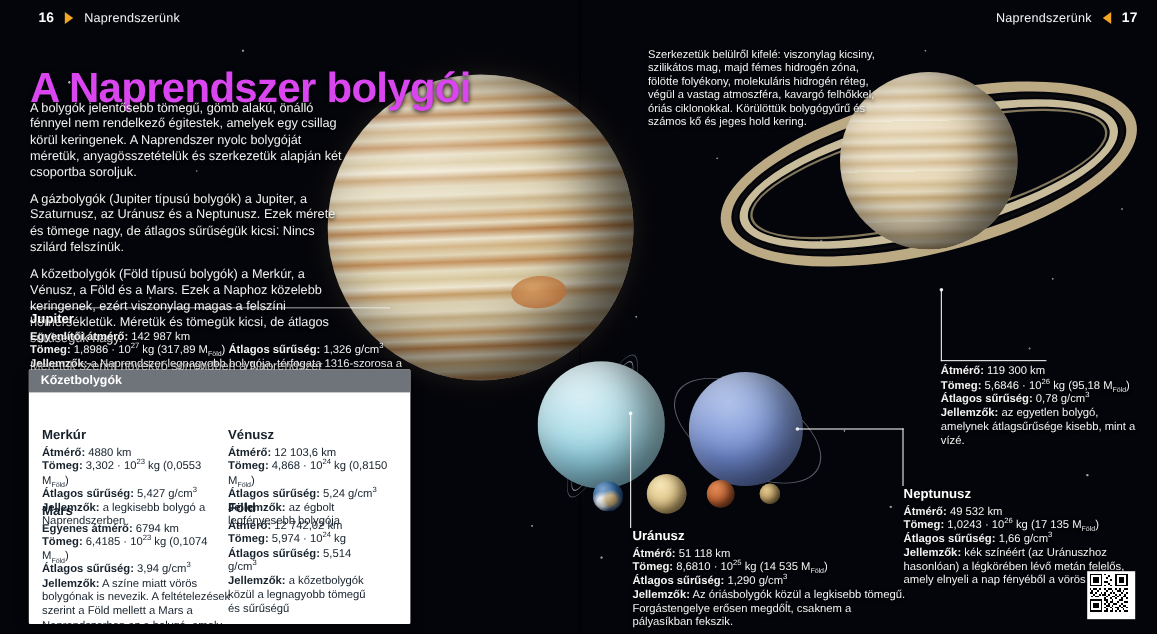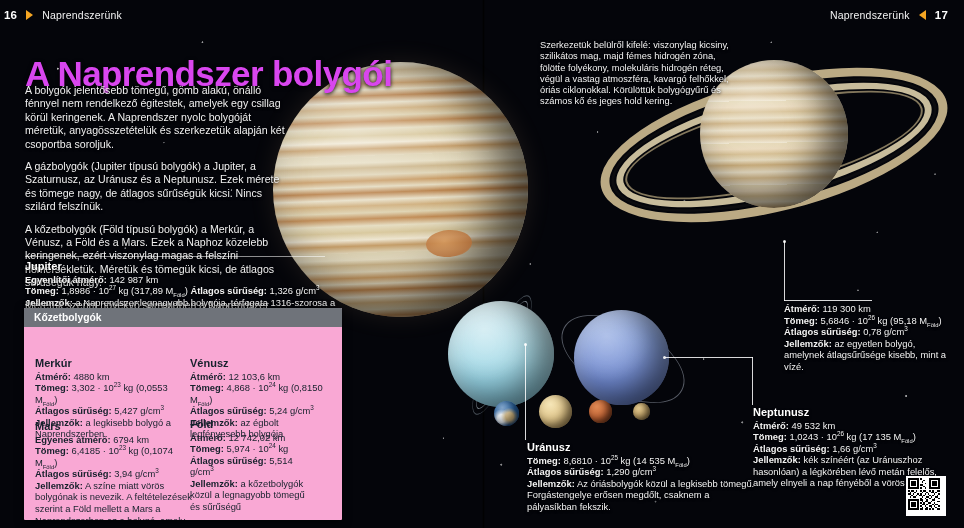--- a/index.html
+++ b/index.html
@@ -47,21 +47,21 @@
       radial-gradient(circle at 91% 44%, #fff 0 .5px, transparent 1px),
       radial-gradient(circle at 62% 25%, #fff 0 .5px, transparent 1px),
       radial-gradient(circle at 80% 8%, #fff 0 .5px, transparent 1px),
       radial-gradient(circle at 46% 83%, #fff 0 .5px, transparent 1px),
       radial-gradient(circle at 11% 90%, #fff 0 .5px, transparent 1px);
   }
 
   
   .runhead{position:absolute;top:9px;display:flex;align-items:center;gap:9px;
     font-size:10.5px;letter-spacing:.2px;color:#f2f2f2;}
-  .runhead.left{left:4px;}
+  .runhead.left{left:32px;}
   .runhead.right{right:16px;}
   .folio{font-weight:700;font-size:11.5px;color:#fff;}
   .tri{width:0;height:0;display:inline-block;}
   .tri.r{border-left:7px solid #f5a623;border-top:5px solid transparent;border-bottom:5px solid transparent;}
   .tri.l{border-right:7px solid #f5a623;border-top:5px solid transparent;border-bottom:5px solid transparent;}
 
   
   .gutter{position:absolute;left:482px;top:0;width:3px;height:528px;
     background:linear-gradient(90deg,rgba(0,0,0,.0),rgba(0,0,0,.85),rgba(0,0,0,.0));}
 
@@ -82,21 +82,21 @@
   sup{font-size:.68em;vertical-align:super;line-height:0;}
   sub{font-size:.62em;vertical-align:sub;line-height:0;}
 
   
   .fact.dark{color:#f2f2f2;text-shadow:0 1px 3px #000;}
   .fact.dark .nm{color:#ffffff;}
   .hr{position:absolute;height:1px;background:rgba(255,255,255,.55);}
 
   
   .panel{position:absolute;left:24px;top:308px;width:318px;height:212px;
-    background:#f9a8d4;color:#1c2733;border-radius:1px;overflow:hidden;
+    background:#ffffff;color:#1c2733;border-radius:1px;overflow:hidden;
     box-shadow:0 2px 10px rgba(0,0,0,.6);}
   .panel-head{height:19px;background:#6f737a;display:flex;align-items:center;
     padding:0 10px;}
   .panel-head span{font-size:10.3px;font-weight:700;color:#fff;}
   .panel-intro{padding:8px 11px 0 11px;font-size:9.2px;line-height:11.4px;color:#17222e;}
   .panel .fact{color:#16212c;}
   .panel .fact .nm{color:#16212c;}
 
   
   .planet{position:absolute;border-radius:50%;}
@@ -395,20 +395,24 @@
       <b>Jellemzők:</b>
       <span>kék színéért (az Uránuszhoz hasonlóan) a légkörében lévő metán felelős, amely elnyeli a nap fényéből a vörös szint.</span>
     </div>
   </div>
 
   <div class="leader" style="left:525px;top:344px;width:1px;height:96px;"></div>
   <div class="dot" style="left:524px;top:343px;"></div>
 
   <div class="fact dark" style="left:527px;top:441px;width:232px;">
     <div class="nm">Uránusz</div>
+    <div class="ln">
+      <b>Átmérő:</b>
+      <span>51 118 km</span>
+    </div>
     <div class="ln">
       <b>Tömeg:</b>
       <span>8,6810 · 10</span><sup>25</sup><span> kg (14 535 M</span><sub>Föld</sub><span>)</span>
     </div>
     <div class="ln">
       <b>Átlagos sűrűség:</b>
       <span>1,290 g/cm</span><sup>3</sup>
     </div>
     <div class="ln">
       <b>Jellemzők:</b>

